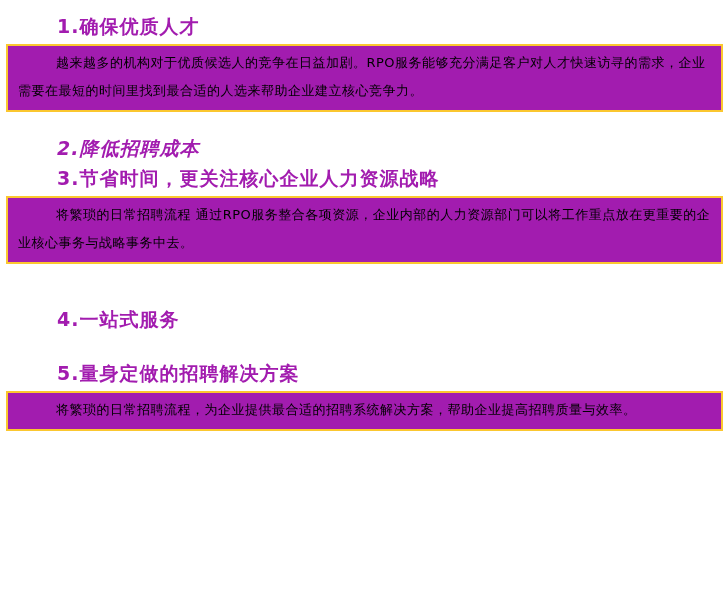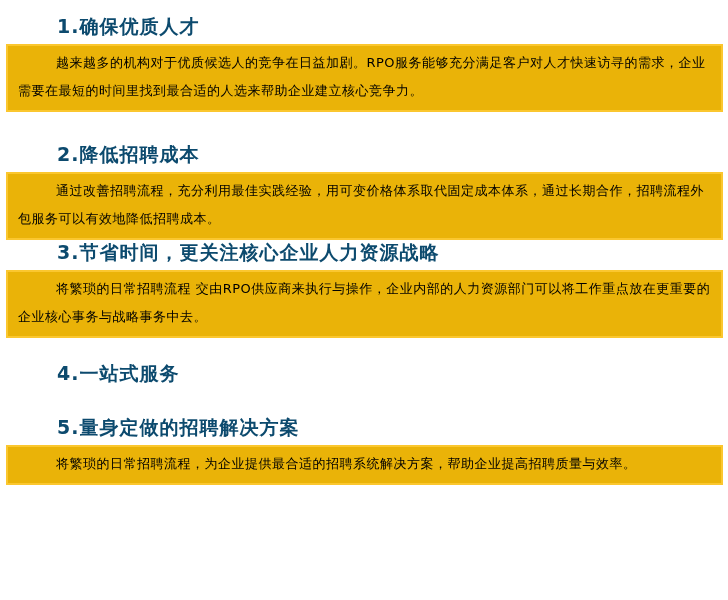--- a/index.html
+++ b/index.html
@@ -12,37 +12,37 @@
     height: 600px;
     overflow: hidden;
     font-family: "DejaVu Sans", "Liberation Sans", sans-serif;
   }
   .doc {
     padding: 14px 5px 0 6px;
     box-sizing: border-box;
     width: 728px;
   }
   .section { margin: 0; }
-  .gap-lg1 { margin-top: 30px; }
+  .gap-lg1 { margin-top: 24px; font-style: italic; }
   .gap-lg2 { }
-  .gap-lg3 { margin-top: 23px; }
+  .gap-lg3 { margin-top: 43px; }
   .gap-sm  { margin-top: 30px; }
   .sec-heading {
     margin: 0 0 6px 0;
     padding-left: 51px;
     font-size: 19px;
     line-height: 24px;
     font-weight: bold;
     letter-spacing: 1px;
-    color: #0c4a6e;
+    color: #a21caf;
     font-family: "DejaVu Sans", "Liberation Sans", sans-serif;
   }
   .box {
     border: 2px solid #fbc72f;
-    background: #eab308;
+    background: #a21caf;
     padding: 3px 10px 5px 10px;
   }
   .box p {
     margin: 0;
     font-size: 13px;
     line-height: 28px;
     letter-spacing: 0.5px;
     color: #000000;
     text-indent: 38px;
   }
@@ -54,29 +54,26 @@
 
   <div class="section">
     <h2 class="sec-heading">1.确保优质人才</h2>
     <div class="box">
       <p>越来越多的机构对于优质候选人的竞争在日益加剧。RPO服务能够充分满足客户对人才快速访寻的需求，企业需要在最短的时间里找到最合适的人选来帮助企业建立核心竞争力。</p>
     </div>
   </div>
 
   <div class="section gap-lg1">
     <h2 class="sec-heading">2.降低招聘成本</h2>
-    <div class="box">
-      <p>通过改善招聘流程，充分利用最佳实践经验，用可变价格体系取代固定成本体系，通过长期合作，招聘流程外包服务可以有效地降低招聘成本。</p>
-    </div>
   </div>
 
   <div class="section gap-lg2">
     <h2 class="sec-heading">3.节省时间，更关注核心企业人力资源战略</h2>
     <div class="box">
-      <p>将繁琐的日常招聘流程 交由RPO供应商来执行与操作，企业内部的人力资源部门可以将工作重点放在更重要的企业核心事务与战略事务中去。</p>
+      <p>将繁琐的日常招聘流程 通过RPO服务整合各项资源，企业内部的人力资源部门可以将工作重点放在更重要的企业核心事务与战略事务中去。</p>
     </div>
   </div>
 
   <div class="section gap-lg3">
     <h2 class="sec-heading">4.一站式服务</h2>
   </div>
 
   <div class="section gap-sm">
     <h2 class="sec-heading">5.量身定做的招聘解决方案</h2>
     <div class="box">

